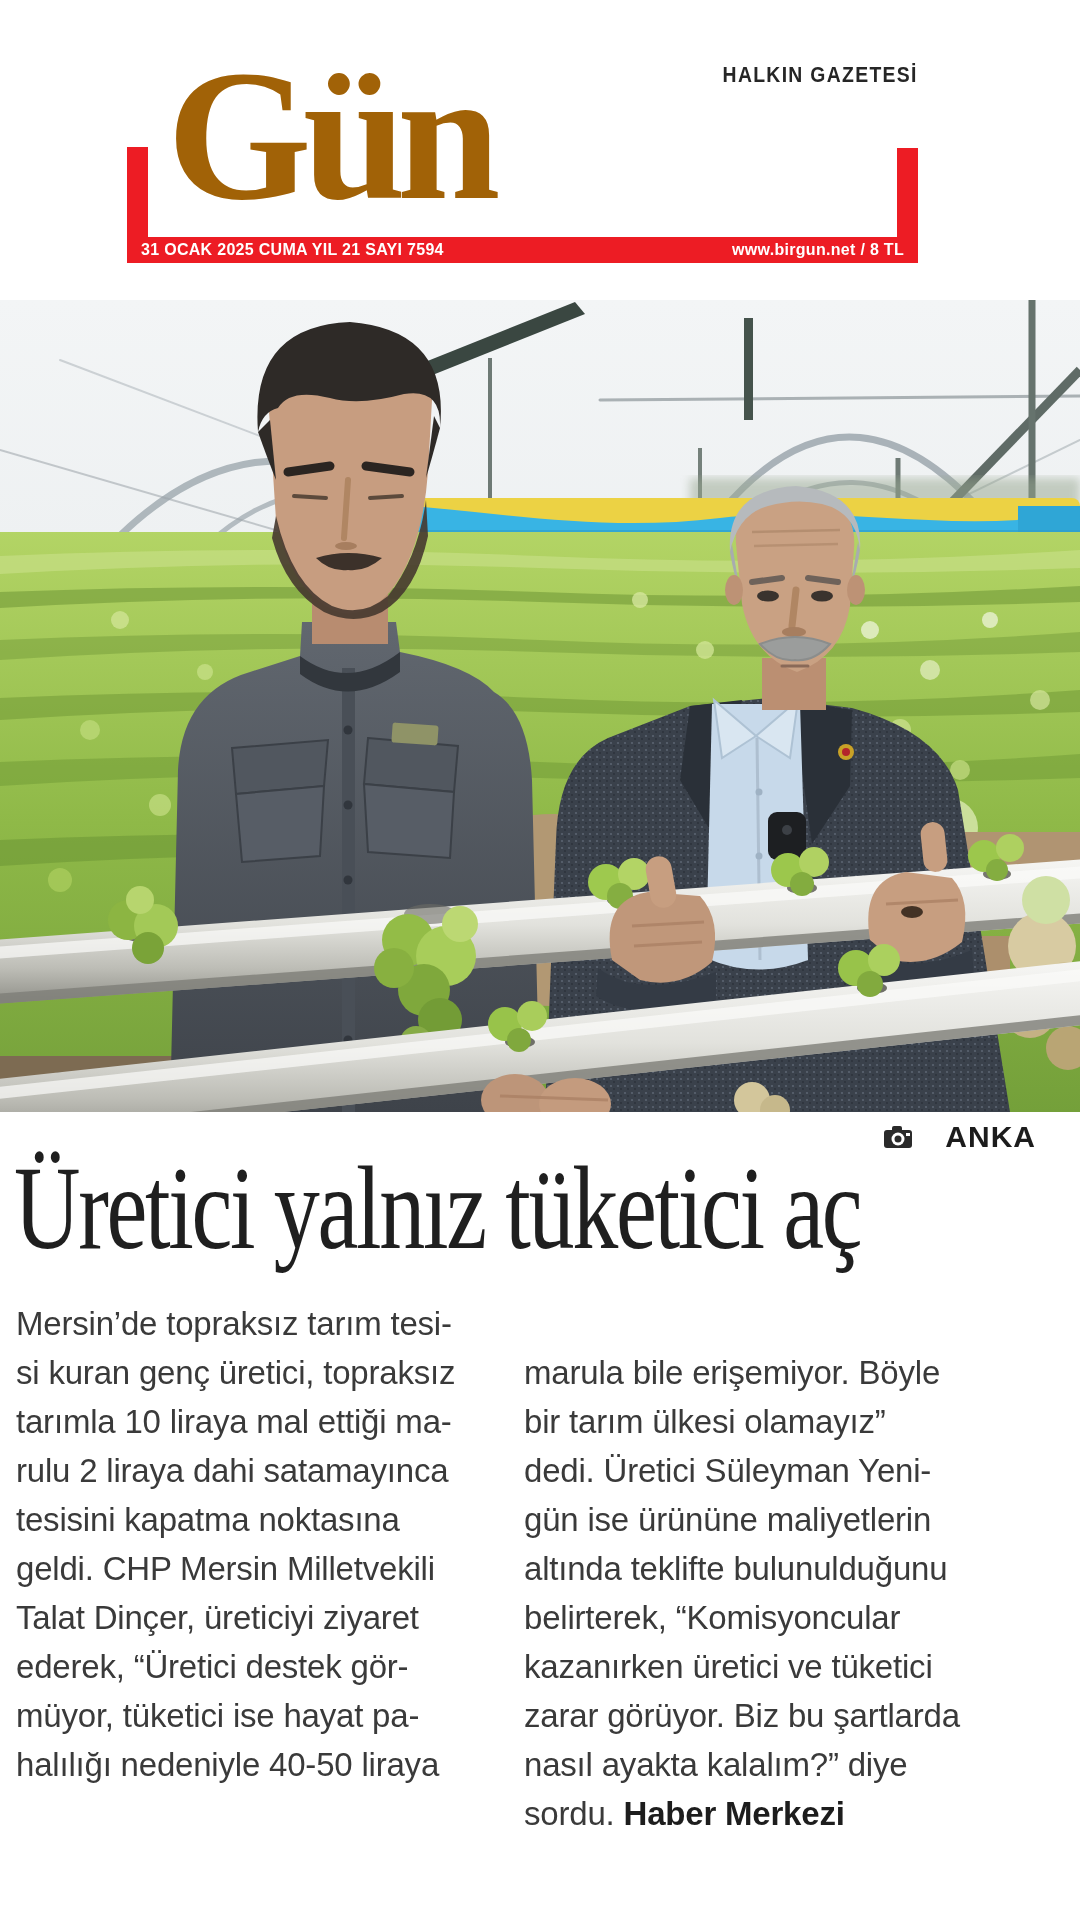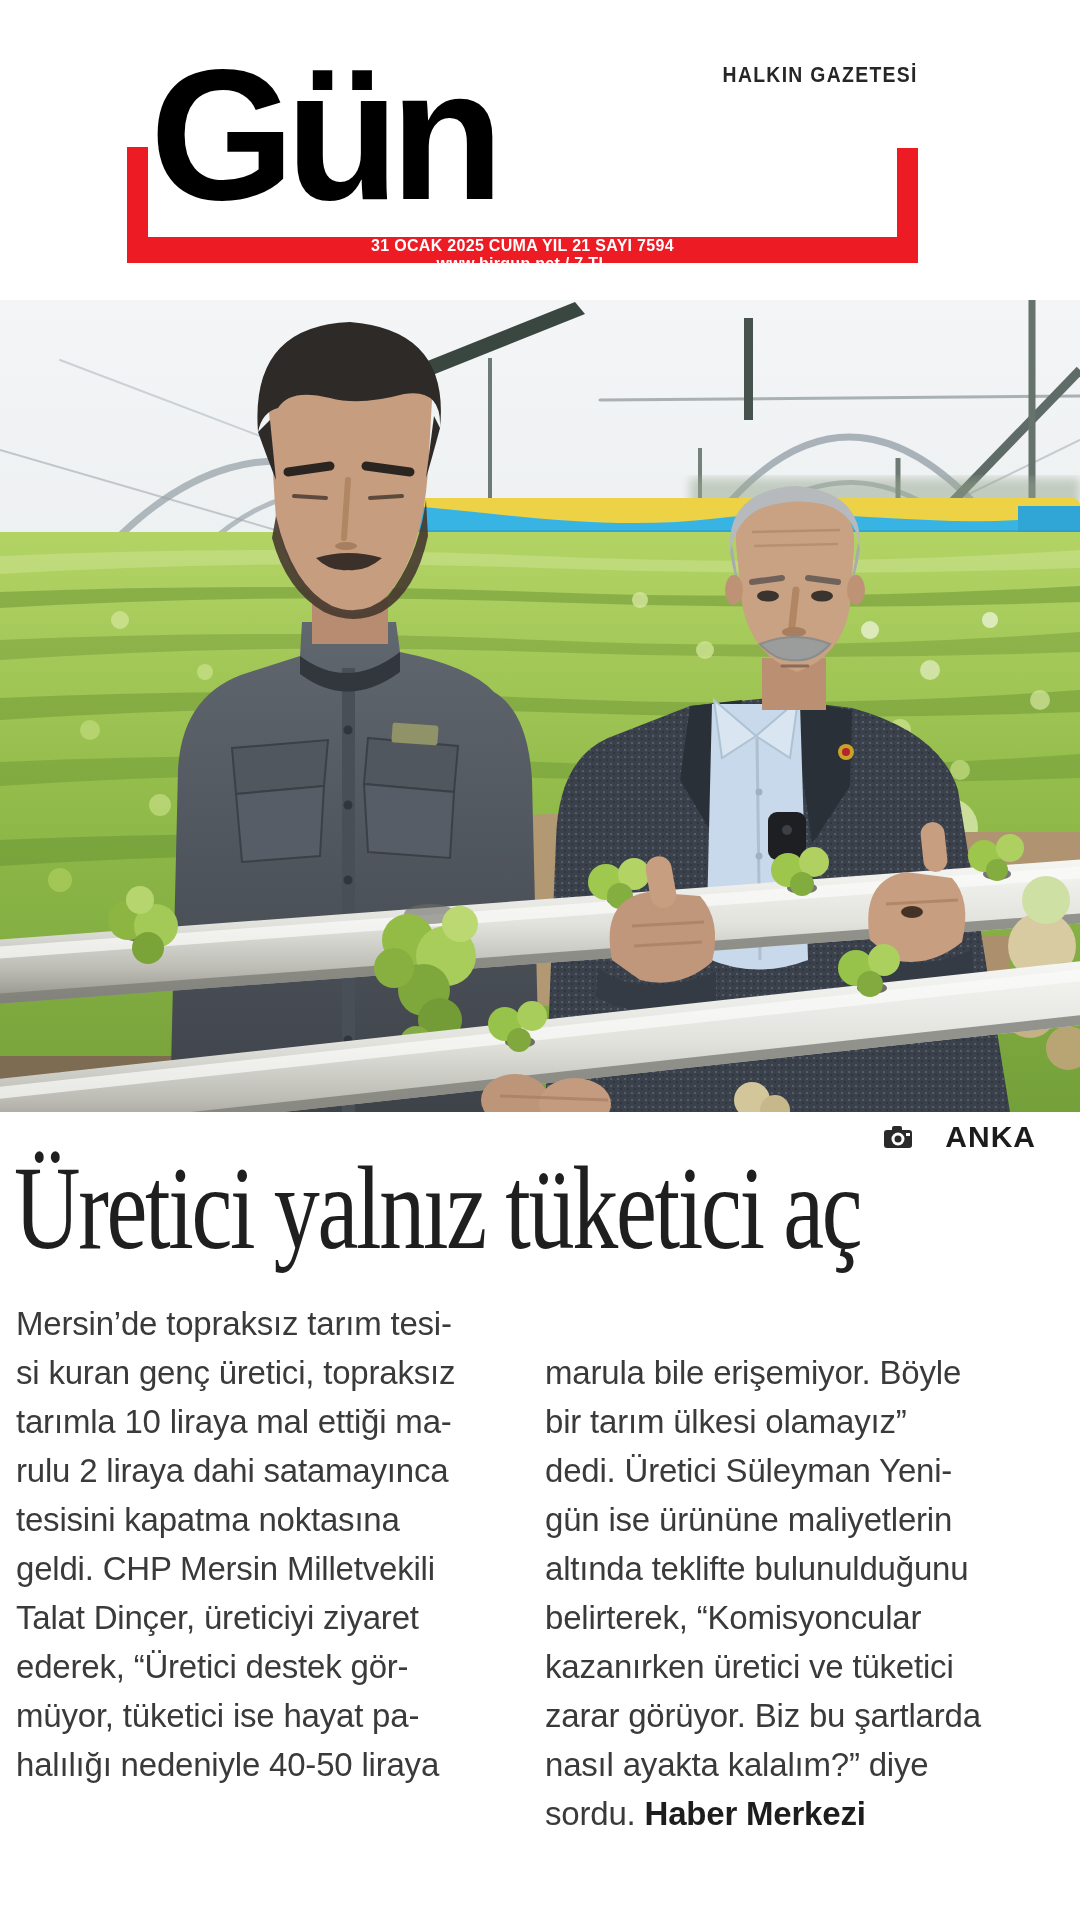--- a/index.html
+++ b/index.html
@@ -15,30 +15,30 @@
     transform:scaleX(.88);transform-origin:right center;white-space:nowrap;
   }
   .logo{
     position:absolute;left:146px;top:42px;display:flex;align-items:baseline;line-height:1;
   }
   .logo .serif{
     font-family:"Liberation Serif",serif;font-weight:700;font-size:205px;
     letter-spacing:-6px;color:#231f20;
   }
   .logo .sans{
-    font-family:Liberation Sans, sans-serif;font-weight:700;font-size:186px;
-    letter-spacing:-9px;color:#000000;margin-left:4px;
+    font-family:Liberation Serif, serif;font-weight:700;font-size:186px;
+    letter-spacing:-9px;color:#a16207;margin-left:21px;
   }
   .redbar{position:absolute;background:#ed1c24;}
   .redbar.left{left:127px;top:147px;width:21px;height:112px;}
   .redbar.right{left:897px;top:148px;width:21px;height:111px;}
   .dateline{
     position:absolute;left:127px;top:237px;width:791px;height:26px;background:#ed1c24;
     display:flex;justify-content:space-between;align-items:center;
-    padding:0 14px;box-sizing:border-box;flex-direction:column;
+    padding:0 14px;box-sizing:border-box;
   }
   .dateline span{
     color:#ffffff;font-size:16px;font-weight:700;letter-spacing:.3px;white-space:nowrap;
   }
   
   .lead-photo{position:absolute;top:300px;left:0;width:1080px;height:812px;margin:0;}
   .lead-photo svg{display:block;}
   .photo-credit{
     position:absolute;top:1120px;right:44px;display:flex;align-items:center;gap:9px;
   }
@@ -51,37 +51,37 @@
     font-family:"Liberation Serif",serif;font-weight:400;
     font-size:118px;letter-spacing:-3px;color:#1f1f1f;line-height:1;
     transform:scaleX(.78);transform-origin:left top;white-space:nowrap;
   }
   .bodycol{
     position:absolute;top:1299px;
     font-size:33px;line-height:49px;letter-spacing:-.2px;color:#3a3a3a;
     white-space:pre-line;
   }
   .bodycol.left{left:16px;width:512px;}
-  .bodycol.right{left:545px;width:525px;}
+  .bodycol.right{left:524px;width:525px;}
   .lastline{white-space:nowrap;}
   .byline{font-weight:700;color:#1d1d1d;}
 </style>
 </head>
 <body>
 
 <header class="masthead">
   <div class="tagline">HALKIN GAZETESİ</div>
   <div class="logo">
     <span class="sans">Gün</span>
   </div>
   <div class="redbar left"></div>
   <div class="redbar right"></div>
   <div class="dateline">
     <span>31 OCAK 2025 CUMA YIL 21 SAYI 7594</span>
-    <span>www.birgun.net / 7 TL</span>
+    <span>www.birgun.net / 8 TL</span>
   </div>
 </header>
 
 <figure class="lead-photo">
 <svg width="1080" height="812" viewBox="0 0 1080 812" xmlns="http://www.w3.org/2000/svg">
   <defs>
     <linearGradient id="skyG" x1="0" y1="0" x2="0" y2="1">
       <stop offset="0" stop-color="#f3f5f6"></stop>
           <stop offset="1" stop-color="#e2e7e9"></stop>
     </linearGradient>

